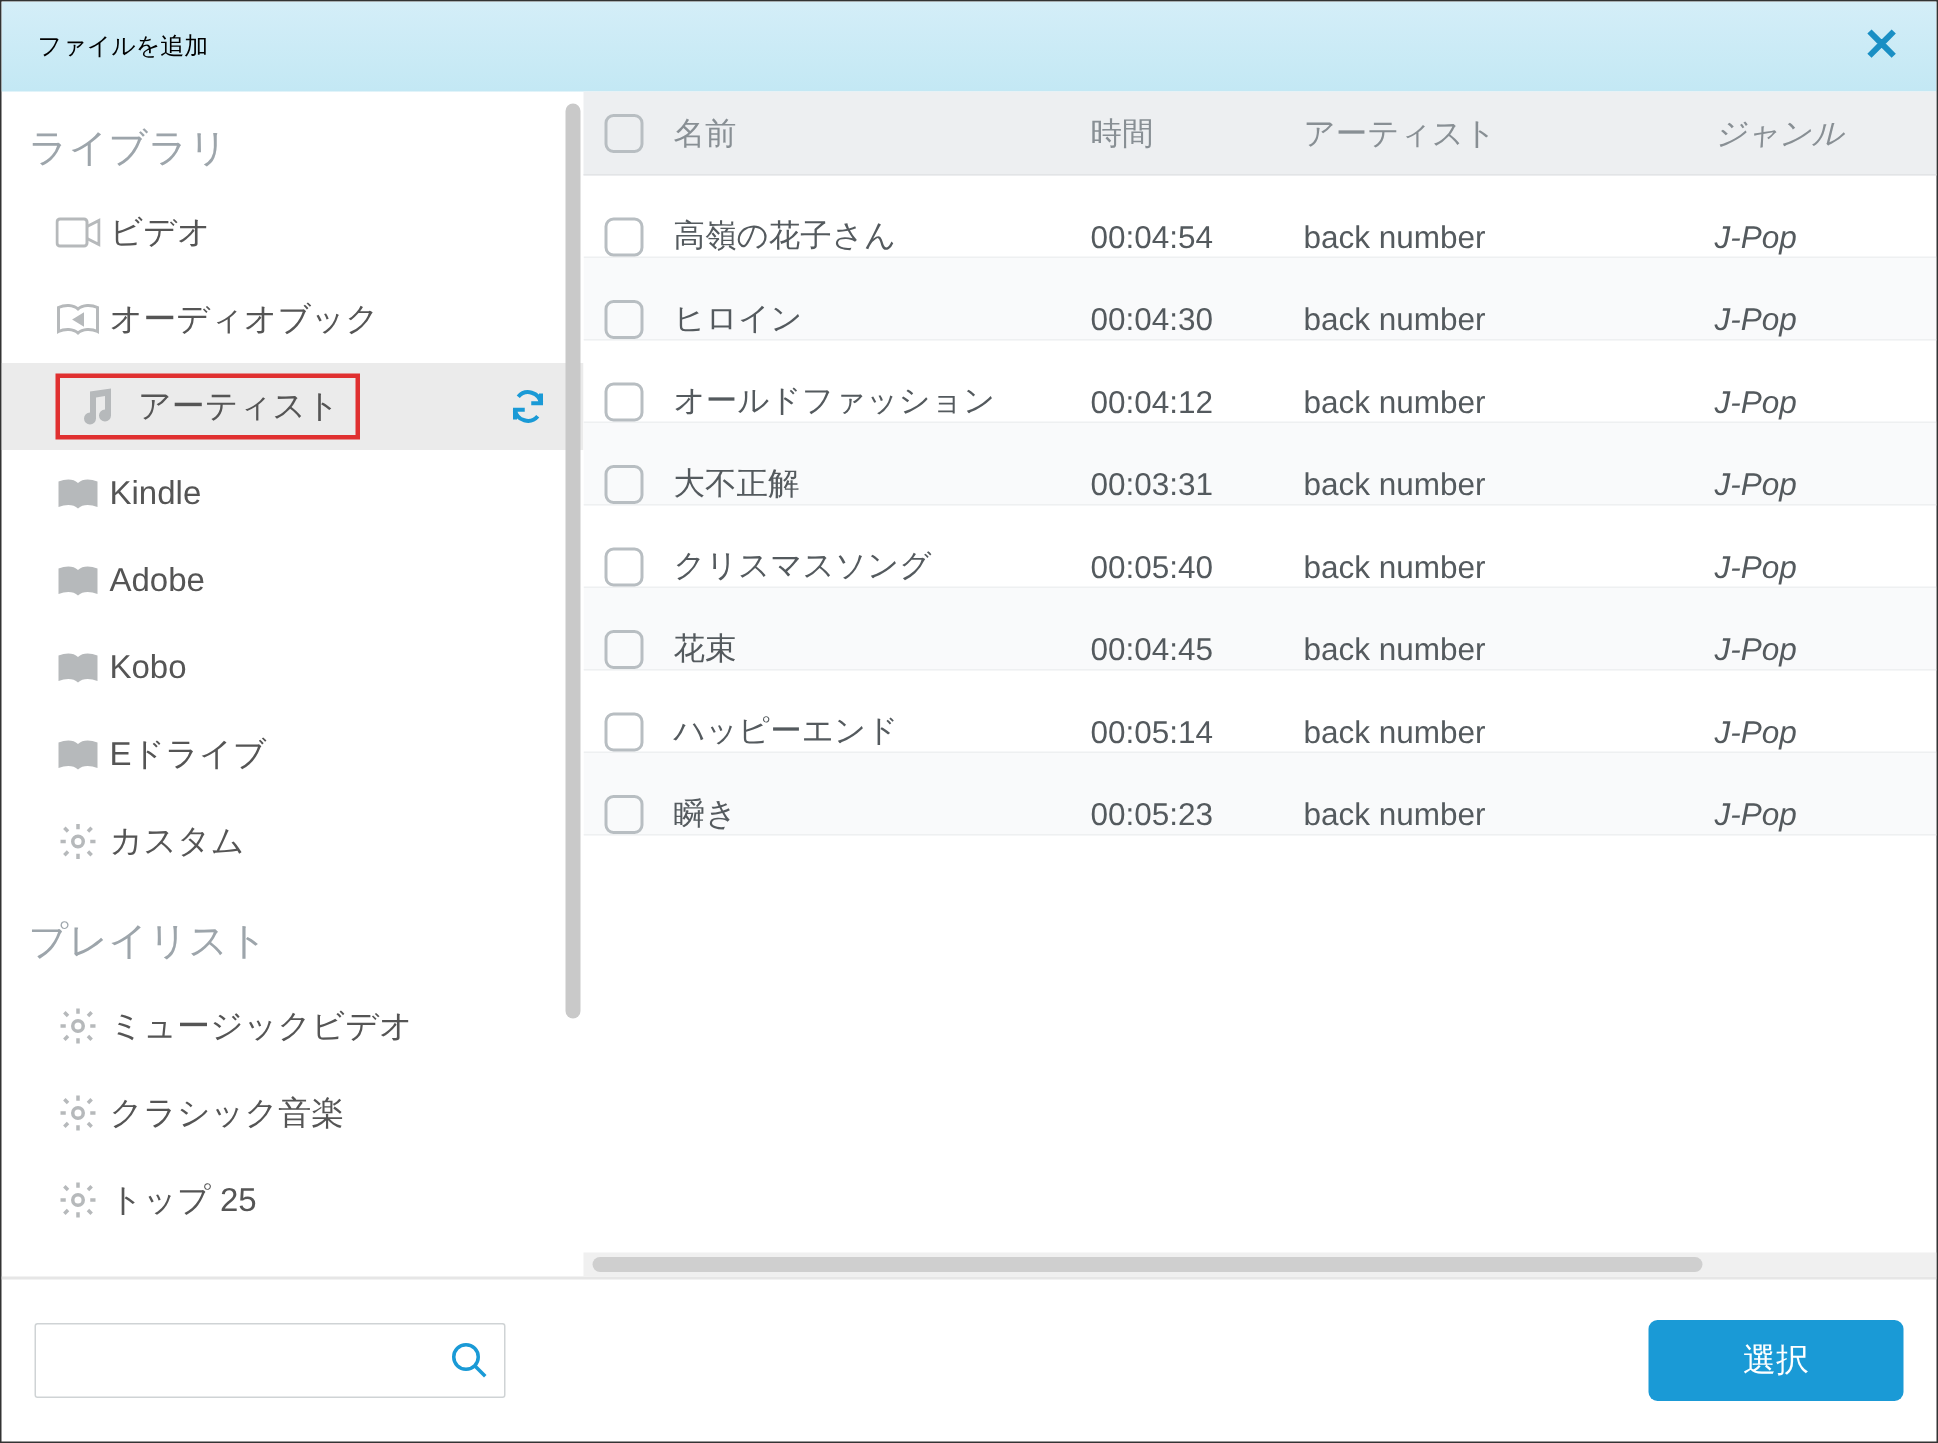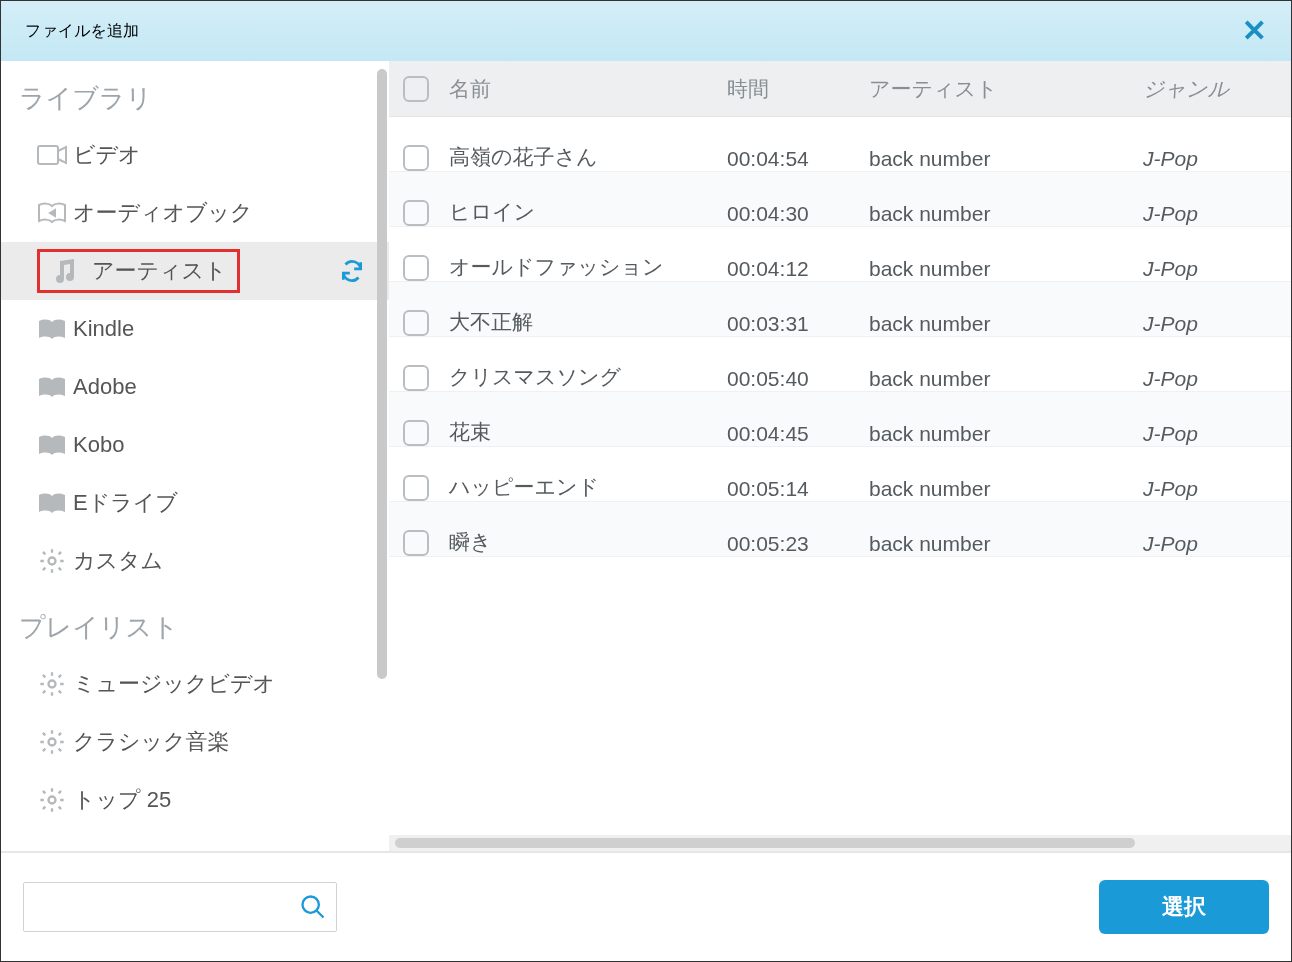--- a/index.html
+++ b/index.html
@@ -154,21 +154,21 @@
 .btn {
   height: 54px;
   min-width: 170px;
   border-radius: 6px;
   border:none;
   font-size: 22px;
   color: #fff;
   cursor:pointer;
   padding: 0 24px;
 }
-.btn-primary { background:#1a9ad6;font-weight:bold; }
+.btn-primary { background:#1a9ad6; }
 .btn-secondary { background:#6faecb; }
 svg { display:block; }
 </style>
 </head>
 <body>
 
 <div class="titlebar">
   <span>ファイルを追加</span>
   <span class="close-btn">✕</span>
 </div>

